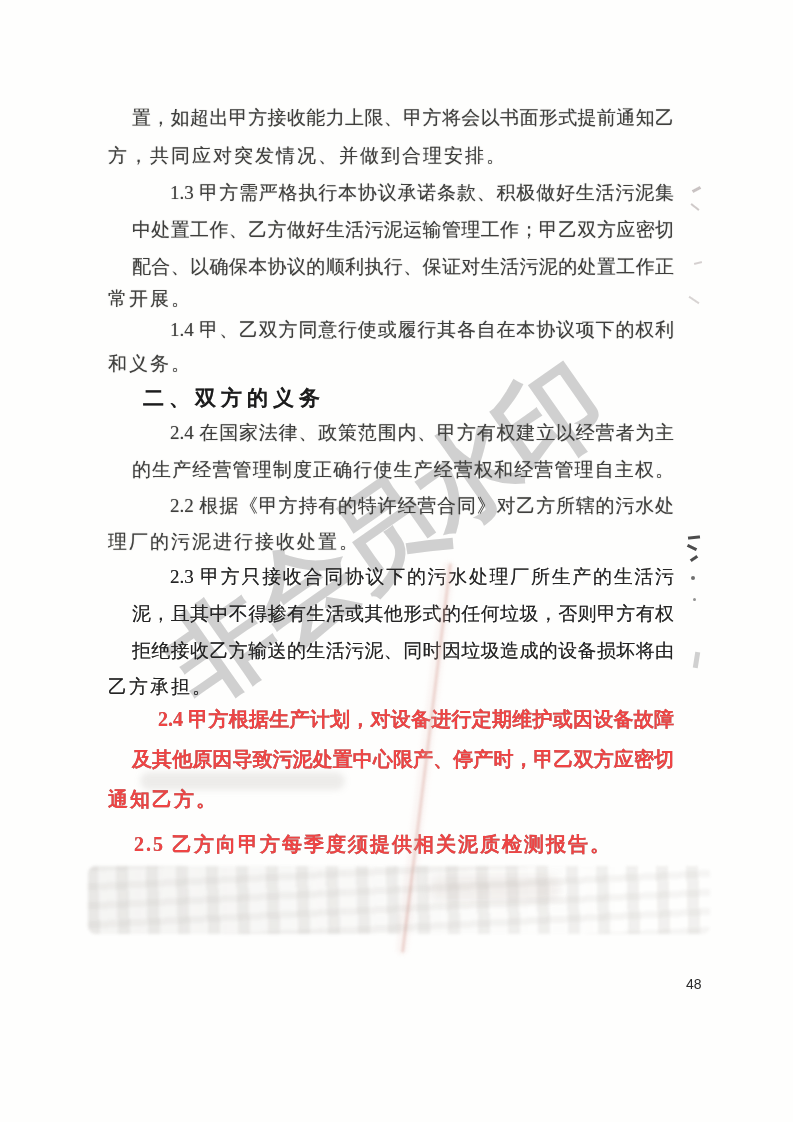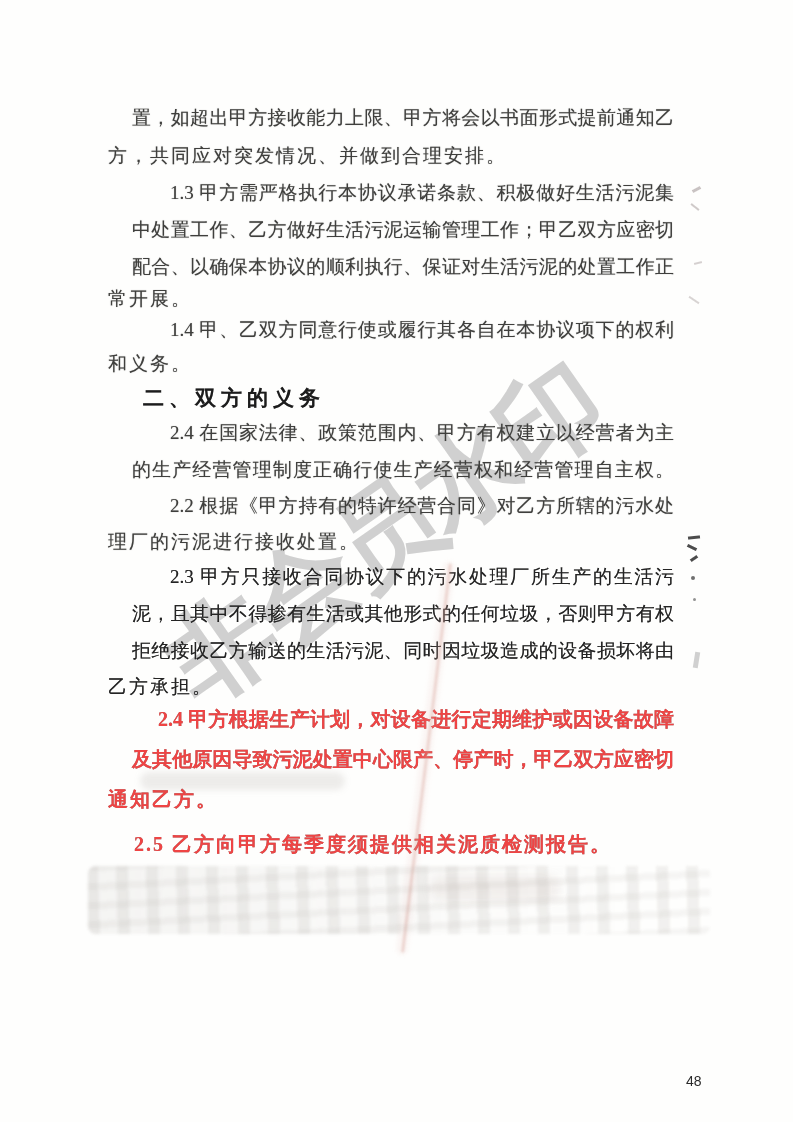--- a/index.html
+++ b/index.html
@@ -98,21 +98,21 @@
   .em-4{left:688px;top:299px;width:12px;height:2px;transform:rotate(34deg);opacity:.32;}
   .dm{background:#4c4c4c;filter:blur(.4px);}
   .dm-1{left:688px;top:536px;width:12px;height:3px;transform:rotate(-6deg);}
   .dm-2{left:687px;top:546px;width:10px;height:3px;transform:rotate(26deg);}
   .dm-3{left:690px;top:557px;width:8px;height:3px;transform:rotate(-34deg);}
   .dm-4{left:691px;top:576px;width:4px;height:4px;border-radius:50%;opacity:.8;}
   .dm-5{left:693px;top:598px;width:3px;height:3px;border-radius:50%;opacity:.6;}
   .dm-6{left:694px;top:652px;width:5px;height:16px;transform:rotate(9deg);opacity:.25;}
   
   .pagenum{
-    position:absolute;left:686px;top:1073px;
+    position:absolute;left:686px;top:976px;
     font-family:"Liberation Sans","DejaVu Sans",sans-serif;
     font-size:14px;color:#2a2a2a;z-index:4;
   }
 </style>
 </head>
 <body>
 
 <div class="scan">
 
   <div class="watermark">非会员水印</div>

